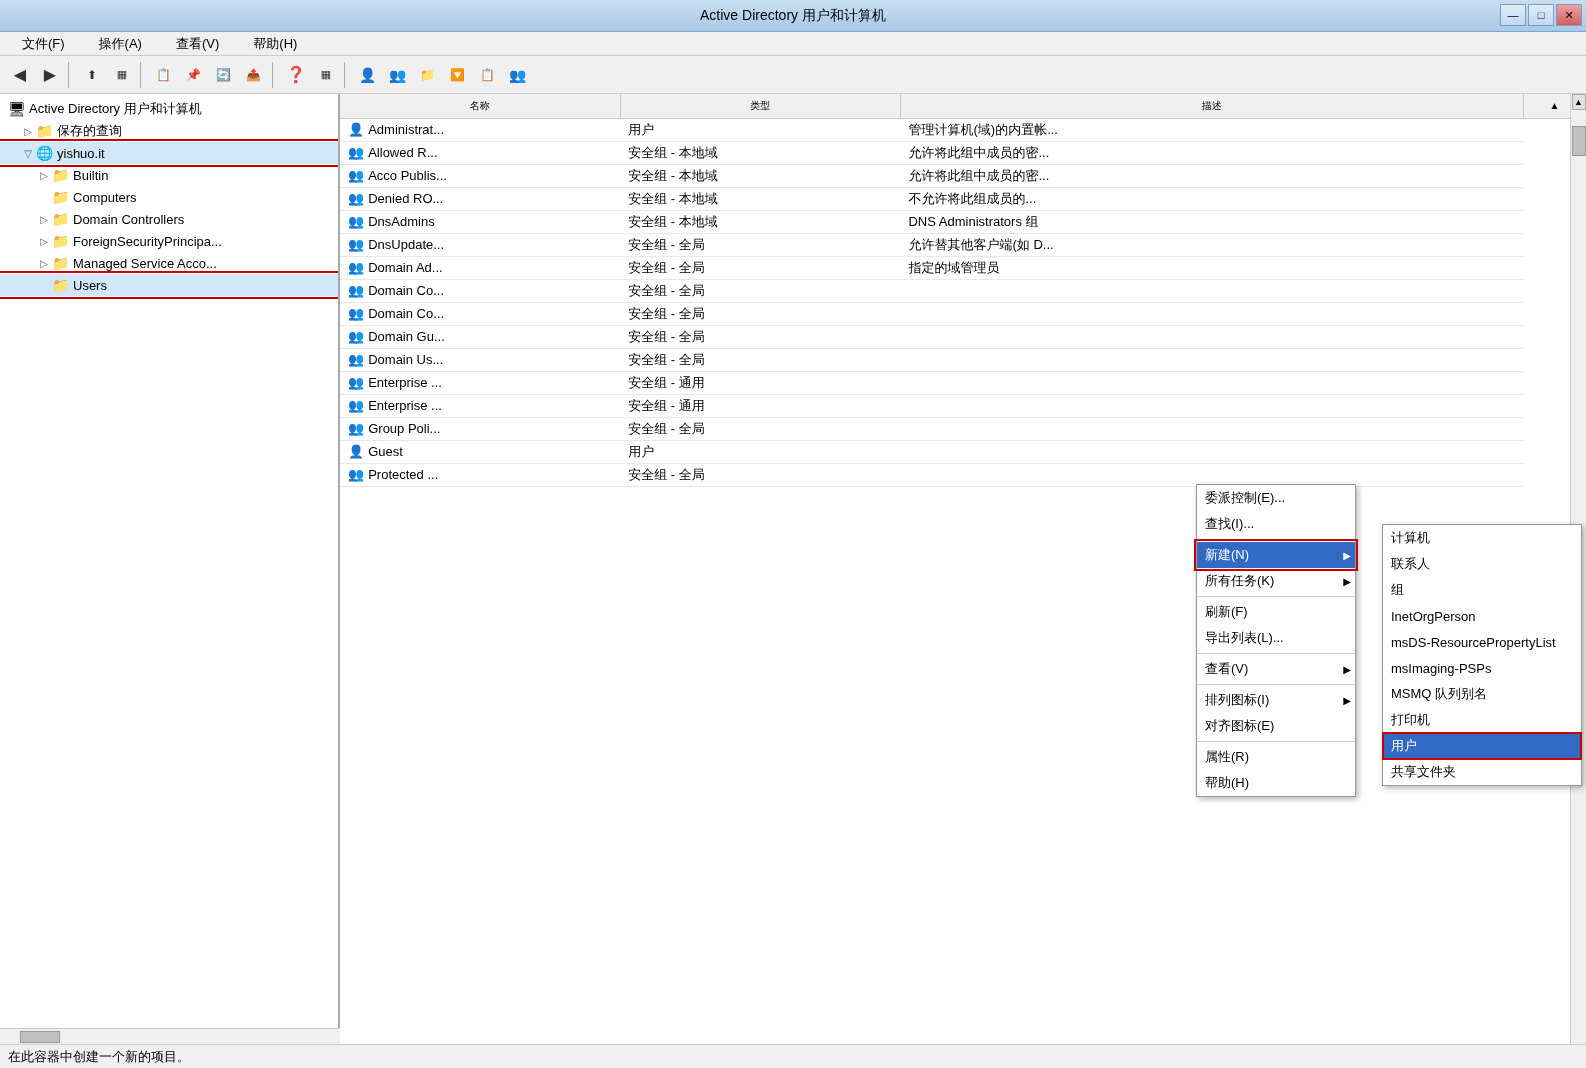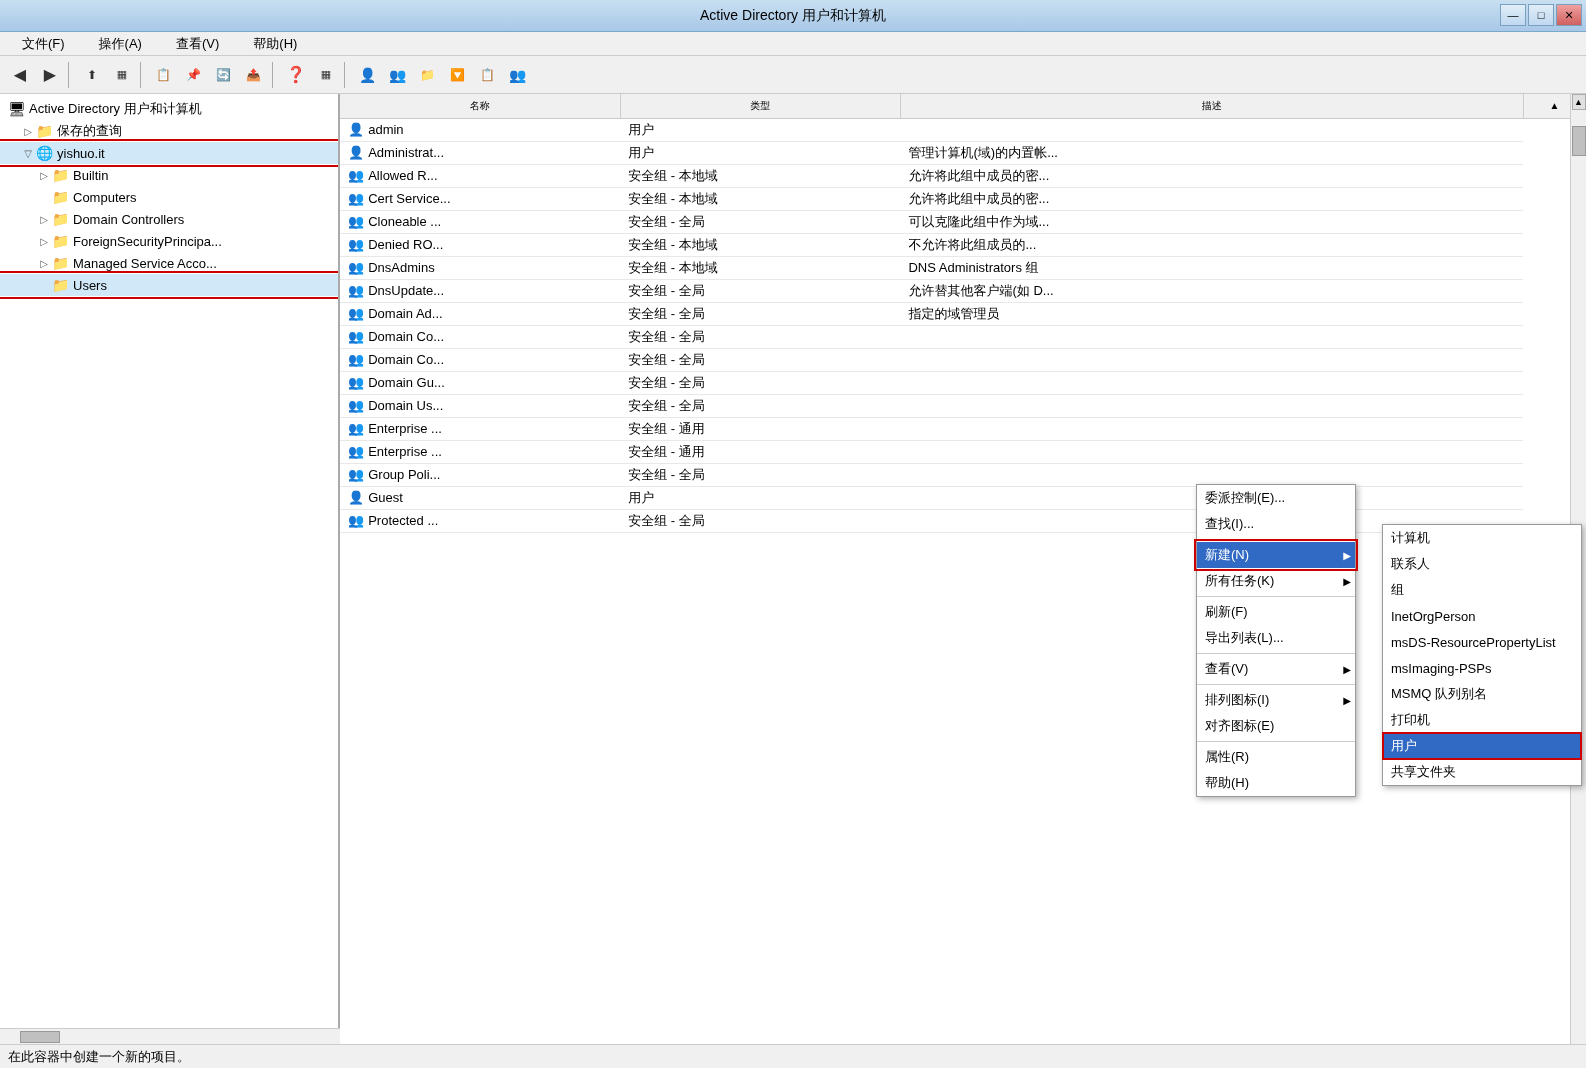--- a/index.html
+++ b/index.html
@@ -375,44 +375,34 @@
     <table class="content-table">
       <thead>
         <tr>
           <th style="width:180px;">名称</th>
           <th style="width:180px;">类型</th>
           <th style="width:400px;">描述</th>
           <th style="width:40px;"><span>▲</span></th>
         </tr>
       </thead>
       <tbody id="table-body">
-      <tr>
-            <td><span style="margin-right: 4px; font-size: 13px; color: rgb(64, 128, 192);">👤</span><span>admin</span></td>
-            <td>用户</td>
-            <td></td>
-          </tr>
           <tr>
             <td><span style="margin-right: 4px; font-size: 13px; color: rgb(64, 128, 192);">👤</span><span>Administrat...</span></td>
             <td>用户</td>
             <td>管理计算机(域)的内置帐...</td>
           </tr>
           <tr>
             <td><span style="margin-right: 4px; font-size: 13px; color: rgb(64, 128, 192);">👥</span><span>Allowed R...</span></td>
             <td>安全组 - 本地域</td>
             <td>允许将此组中成员的密...</td>
           </tr>
           <tr>
-            <td><span style="margin-right: 4px; font-size: 13px; color: rgb(64, 128, 192);">👥</span><span>Cert Service...</span></td>
+            <td><span style="margin-right: 4px; font-size: 13px; color: rgb(64, 128, 192);">👥</span><span>Acco Publis...</span></td>
             <td>安全组 - 本地域</td>
             <td>允许将此组中成员的密...</td>
-          </tr>
-          <tr>
-            <td><span style="margin-right: 4px; font-size: 13px; color: rgb(64, 128, 192);">👥</span><span>Cloneable ...</span></td>
-            <td>安全组 - 全局</td>
-            <td>可以克隆此组中作为域...</td>
           </tr>
           <tr>
             <td><span style="margin-right: 4px; font-size: 13px; color: rgb(64, 128, 192);">👥</span><span>Denied RO...</span></td>
             <td>安全组 - 本地域</td>
             <td>不允许将此组成员的...</td>
           </tr>
           <tr>
             <td><span style="margin-right: 4px; font-size: 13px; color: rgb(64, 128, 192);">👥</span><span>DnsAdmins</span></td>
             <td>安全组 - 本地域</td>
             <td>DNS Administrators 组</td>

